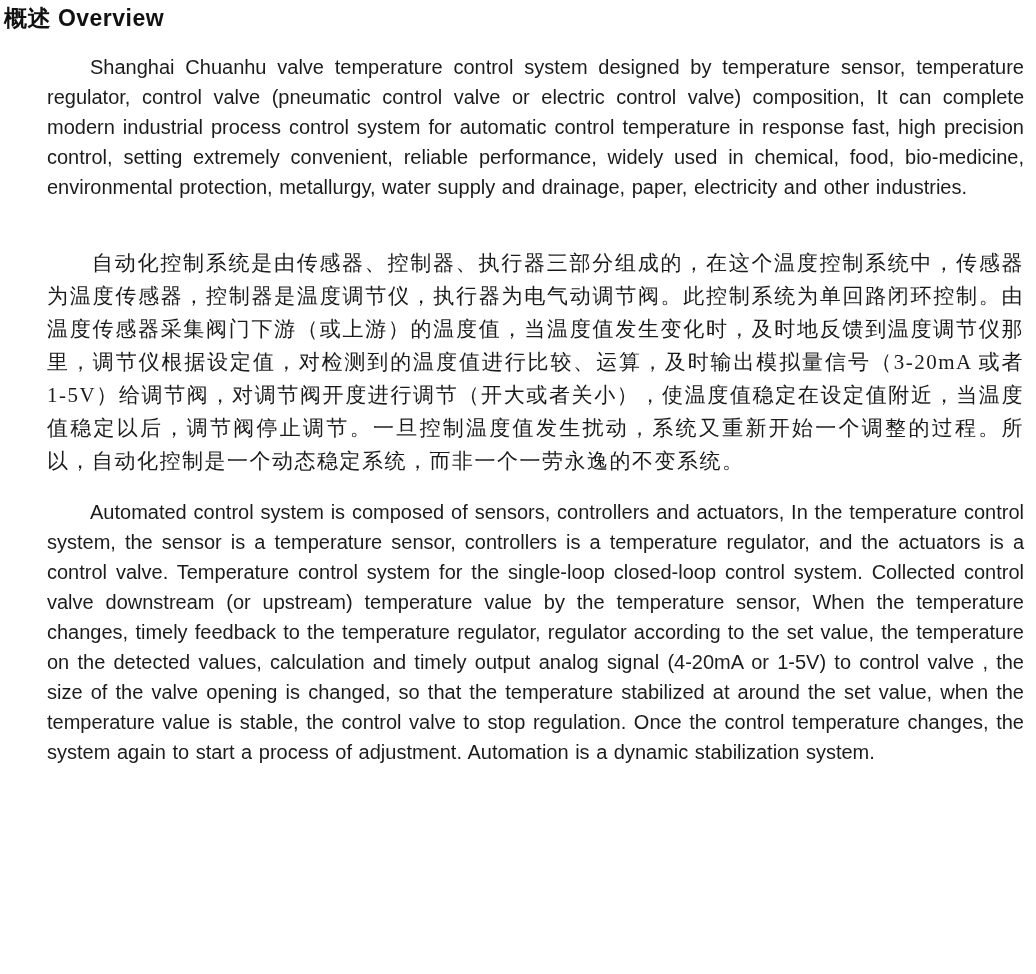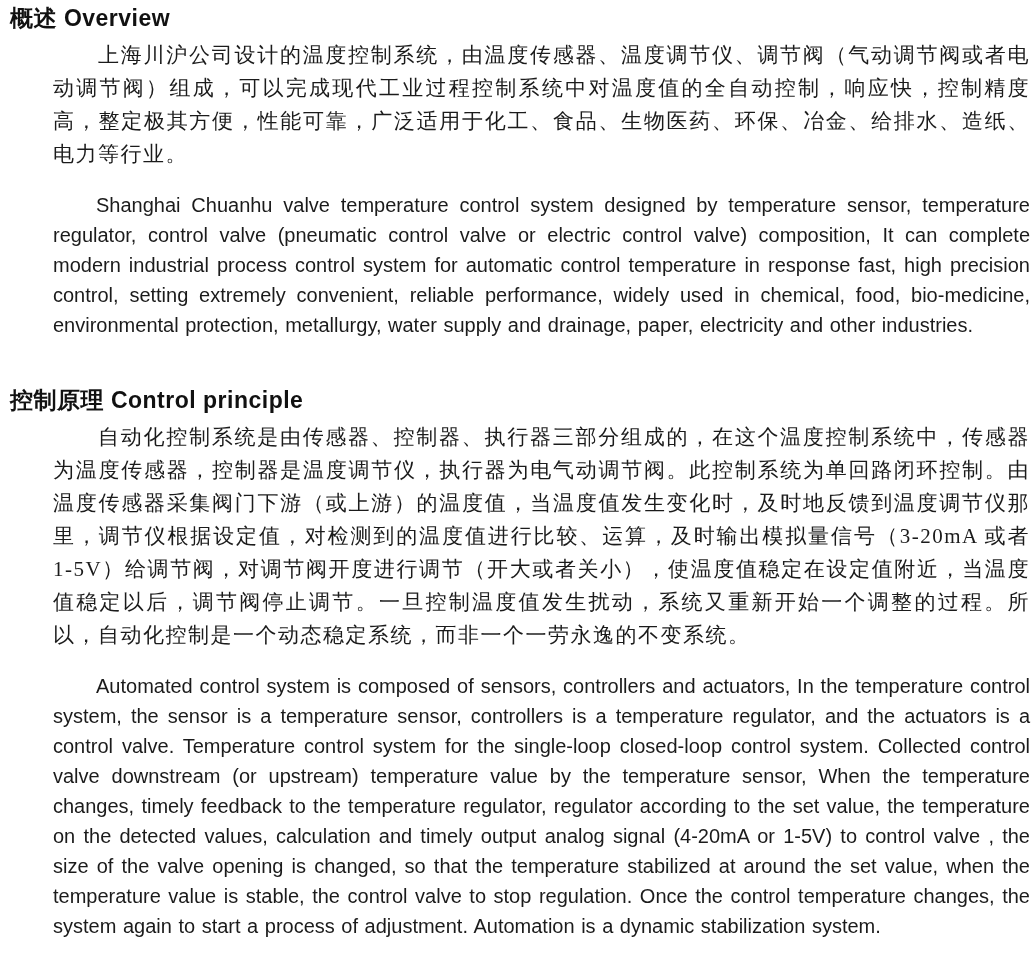--- a/index.html
+++ b/index.html
@@ -10,21 +10,21 @@
   body {
     width: 1036px;
     height: 974px;
     overflow: hidden;
     color: #161616;
   }
   .page {
     box-sizing: border-box;
     width: 1036px;
     height: 974px;
-    padding: 3px 6px 0 10px;
+    padding: 3px 6px 0 4px;
     background: #ffffff;
   }
   .section-heading {
     margin: 0;
     font-family: "Liberation Sans", "DejaVu Sans", sans-serif;
     font-weight: 700;
     font-size: 23px;
     line-height: 30px;
     color: #111111;
     letter-spacing: 0.5px;
@@ -55,23 +55,21 @@
     text-indent: 43px;
   }
 </style>
 </head>
 <body>
 
 <div class="page">
 
   <section class="section">
     <h2 class="section-heading">概述  Overview</h2>
-    <p class="para para-zh" lang="zh">上海川沪公司设计的温度控制系统，由温度传感器、温度调节仪、调节阀（气动调节阀或者电动调节阀）组成，可以完成现代工业过程控制系统中对温度值的全自动控制，响应快，控制精度高，整定极其方便，性能可靠，广泛适用于化工、食品、生物医药、环保、冶金、给排水、造纸、电力等行业。</p>
     <p class="para para-en" lang="en">Shanghai Chuanhu valve temperature control system designed by temperature sensor, temperature regulator, control valve (pneumatic control valve or electric control valve) composition, It can complete modern industrial process control system for automatic control temperature in response fast, high precision control, setting extremely convenient, reliable performance, widely used in chemical, food, bio-medicine, environmental protection, metallurgy, water supply and drainage, paper, electricity and other industries.</p>
   </section>
 
   <section class="section">
-    <h2 class="section-heading">控制原理  Control principle</h2>
     <p class="para para-zh" lang="zh">自动化控制系统是由传感器、控制器、执行器三部分组成的，在这个温度控制系统中，传感器为温度传感器，控制器是温度调节仪，执行器为电气动调节阀。此控制系统为单回路闭环控制。由温度传感器采集阀门下游（或上游）的温度值，当温度值发生变化时，及时地反馈到温度调节仪那里，调节仪根据设定值，对检测到的温度值进行比较、运算，及时输出模拟量信号（3-20mA 或者 1-5V）给调节阀，对调节阀开度进行调节（开大或者关小），使温度值稳定在设定值附近，当温度值稳定以后，调节阀停止调节。一旦控制温度值发生扰动，系统又重新开始一个调整的过程。所以，自动化控制是一个动态稳定系统，而非一个一劳永逸的不变系统。</p>
     <p class="para para-en" lang="en">Automated control system is composed of sensors, controllers and actuators, In the temperature control system, the sensor is a temperature sensor, controllers is a temperature regulator, and the actuators is a control valve. Temperature control system for the single-loop closed-loop control system. Collected control valve downstream (or upstream) temperature value by the temperature sensor, When the temperature changes, timely feedback to the temperature regulator, regulator according to the set value, the temperature on the detected values, calculation and timely output analog signal (4-20mA or 1-5V) to control valve , the size of the valve opening is changed, so that the temperature stabilized at around the set value, when the temperature value is stable, the control valve to stop regulation. Once the control temperature changes, the system again to start a process of adjustment. Automation is a dynamic stabilization system.</p>
   </section>
 
 </div>
 
 </body></html>

